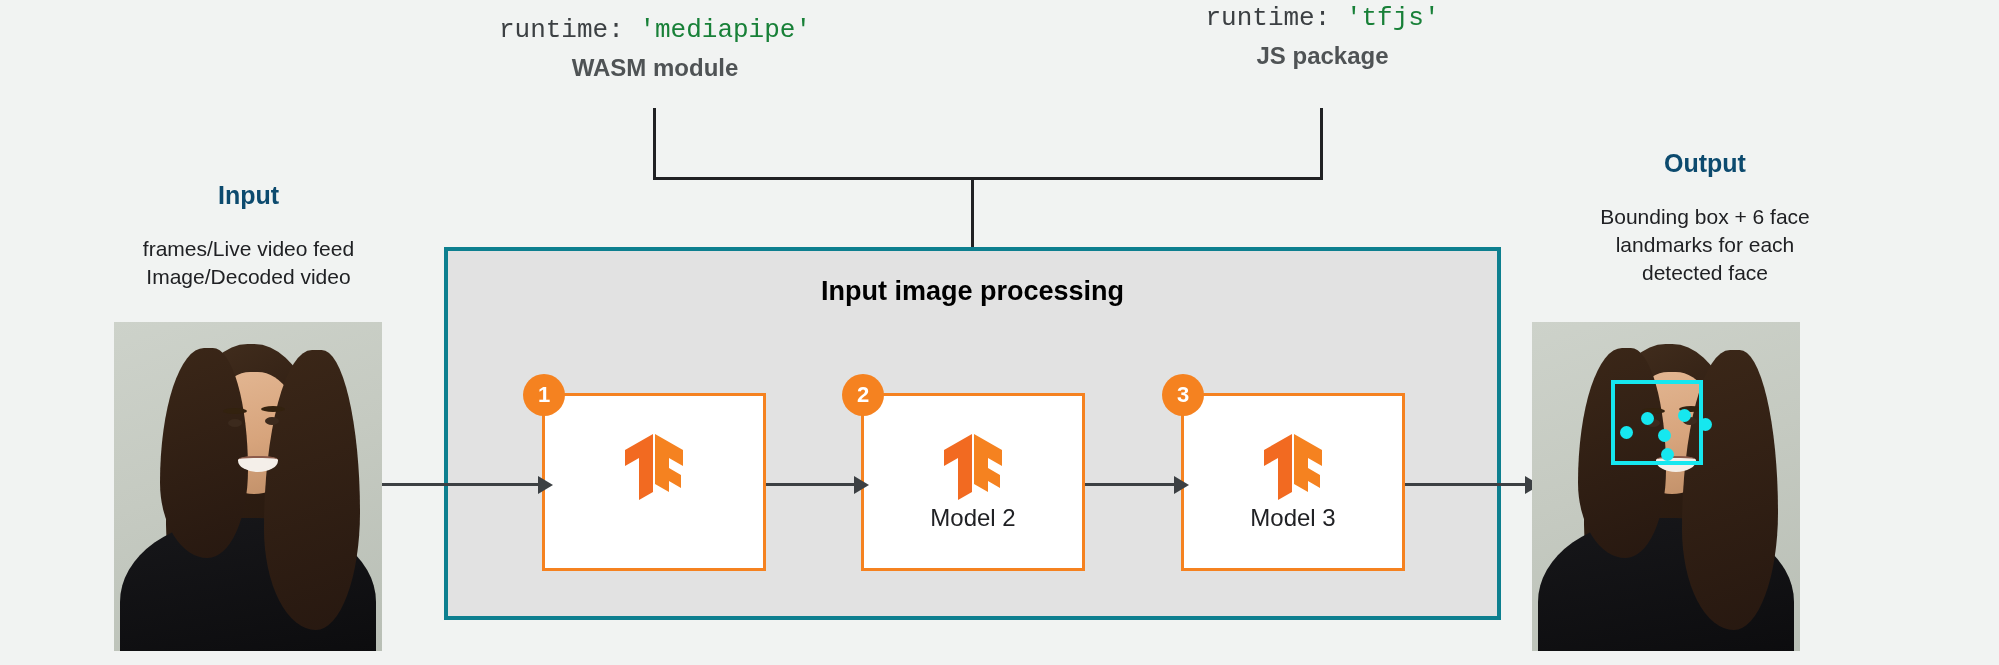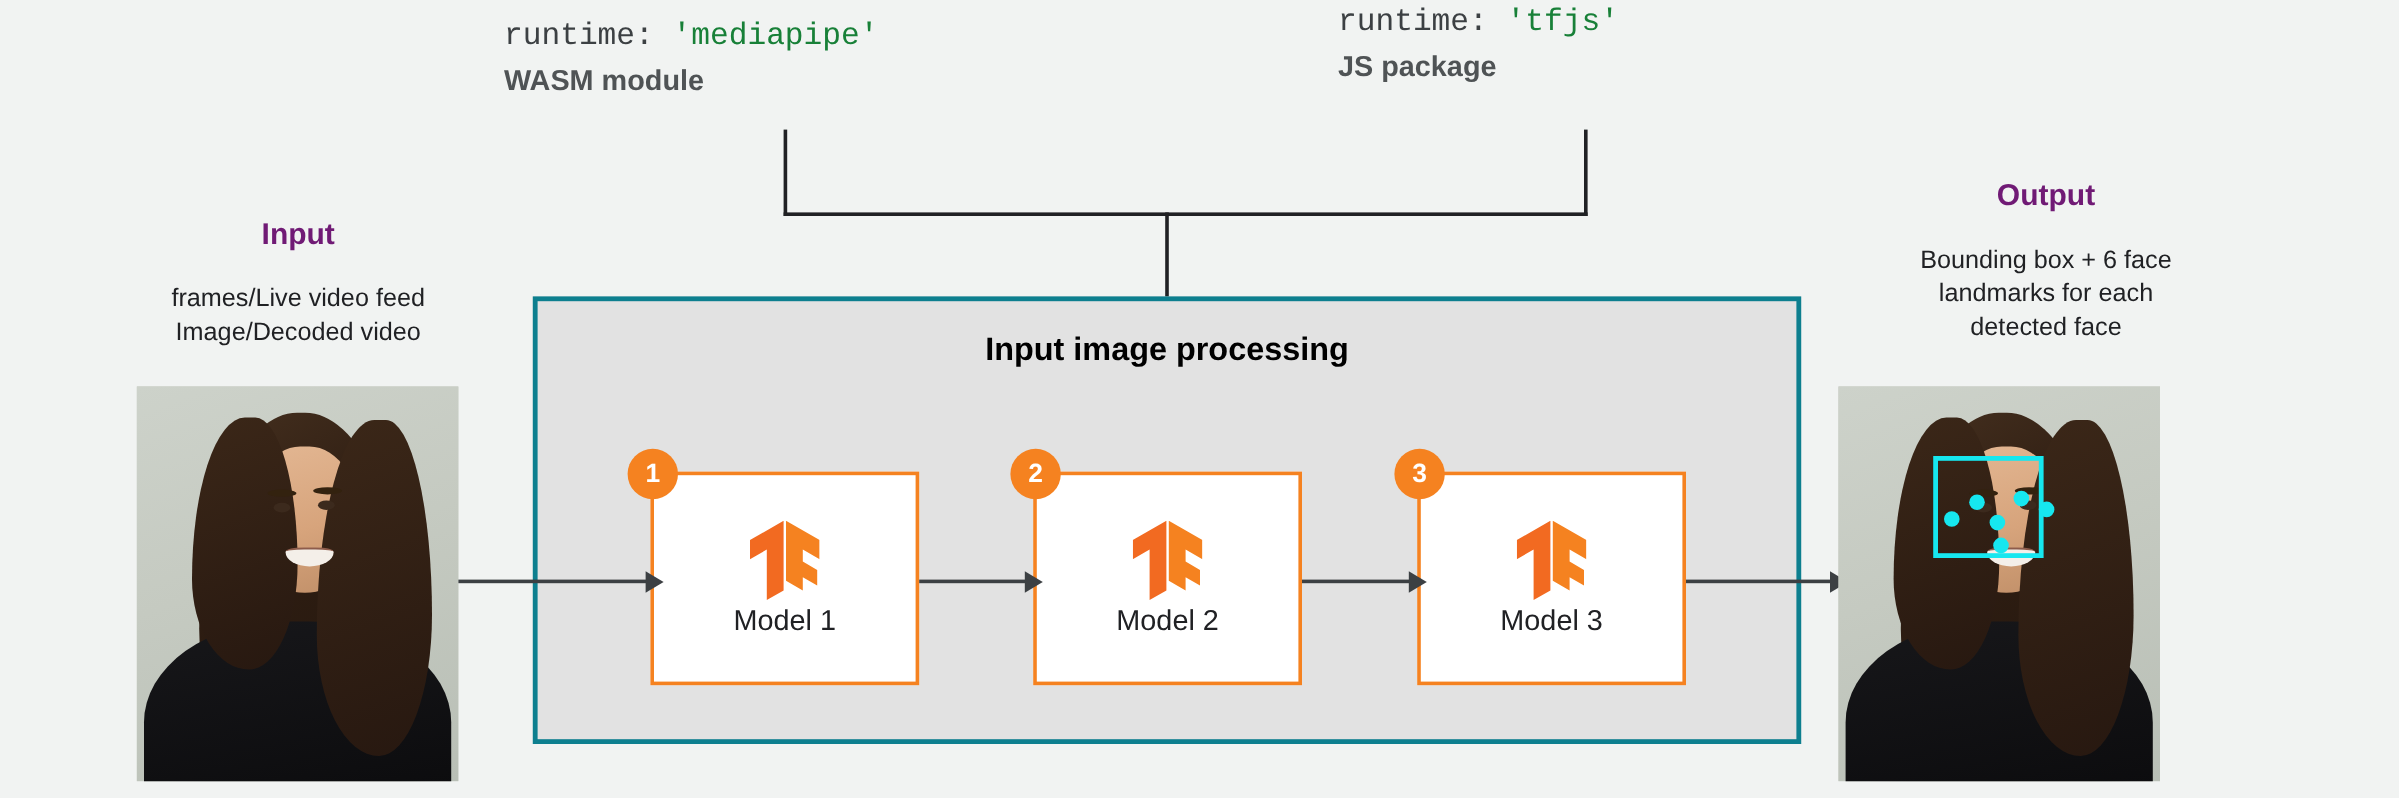--- a/index.html
+++ b/index.html
@@ -12,21 +12,21 @@
     height: 665px;
     position: relative;
     overflow: hidden;
     font-family: "Liberation Sans", sans-serif;
     -webkit-font-smoothing: antialiased;
   }
 
   .abs { position: absolute; }
 
   
-  .runtime-block { }
+  .runtime-block { text-align: center; }
   .runtime-code {
     font-family: "Liberation Mono", "DejaVu Sans Mono", monospace;
     font-size: 26px;
     color: #3c4043;
     white-space: pre;
     line-height: 1.25;
   }
   .runtime-code .str { color: #188038; }
   .runtime-sub {
     font-size: 24px;
@@ -37,21 +37,21 @@
   }
 
   
   .line-h, .line-v { background: #202124; }
   .line-v { width: 3px; }
   .line-h { height: 3px; }
 
   
   .side-caption { text-align: center; }
   .side-title {
-    color: #701a75;
+    color: #0c4a6e;
     font-weight: bold;
     font-size: 25px;
     line-height: 1.25;
   }
   .side-desc {
     color: #202124;
     font-size: 21px;
     line-height: 1.32;
     margin-top: 24px;
   }
@@ -236,21 +236,20 @@
 <div class="abs" id="pipeline-container" style="left:444px; top:247px; width:1057px; height:373px;">
   <div class="pipeline-title" style="margin-top:24px;">Input image processing</div>
 </div>
 
 <div class="model-card" style="left:542px; top:393px; width:224px; height:178px;">
   <div class="badge">1</div>
   <svg class="tf-logo" width="58" height="66" viewBox="0 0 58 66" aria-hidden="true">
     <path fill="#f26a21" d="M28 0 L0 16 L0 32 L14 24 L14 66 L28 58 Z"></path>
     <path fill="#f58220" d="M30 0 L58 16 L58 32 L44 24 L44 34 L56 41 L56 54 L44 47 L44 58 L30 50 Z"></path>
   </svg>
-  <div class="model-label">Model 1</div>
 </div>
 
 <div class="model-card" style="left:861px; top:393px; width:224px; height:178px;">
   <div class="badge">2</div>
   <svg class="tf-logo" width="58" height="66" viewBox="0 0 58 66" aria-hidden="true">
     <path fill="#f26a21" d="M28 0 L0 16 L0 32 L14 24 L14 66 L28 58 Z"></path>
     <path fill="#f58220" d="M30 0 L58 16 L58 32 L44 24 L44 34 L56 41 L56 54 L44 47 L44 58 L30 50 Z"></path>
   </svg>
   <div class="model-label">Model 2</div>
 </div>

